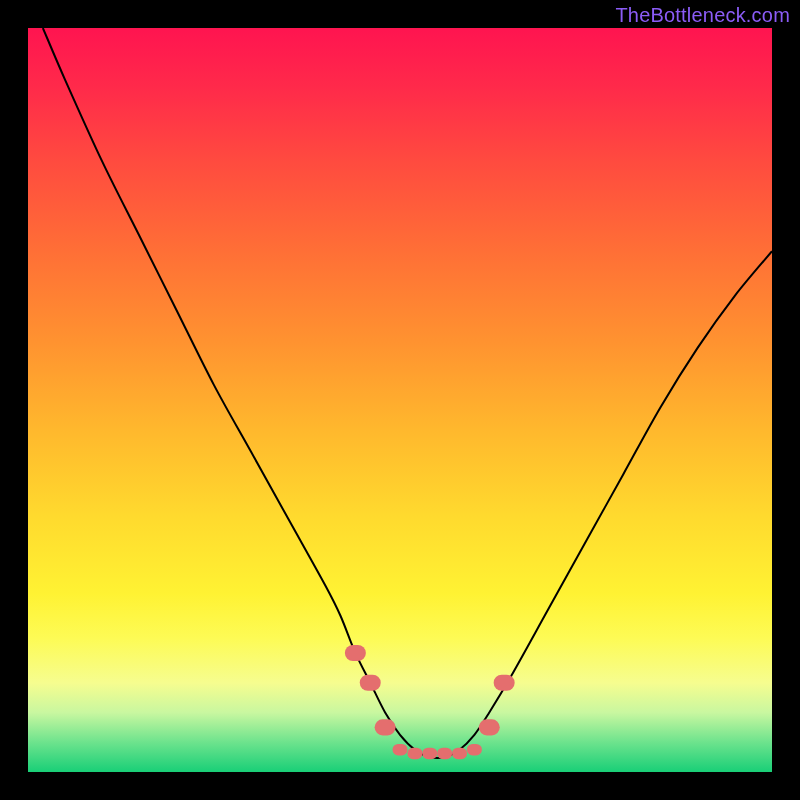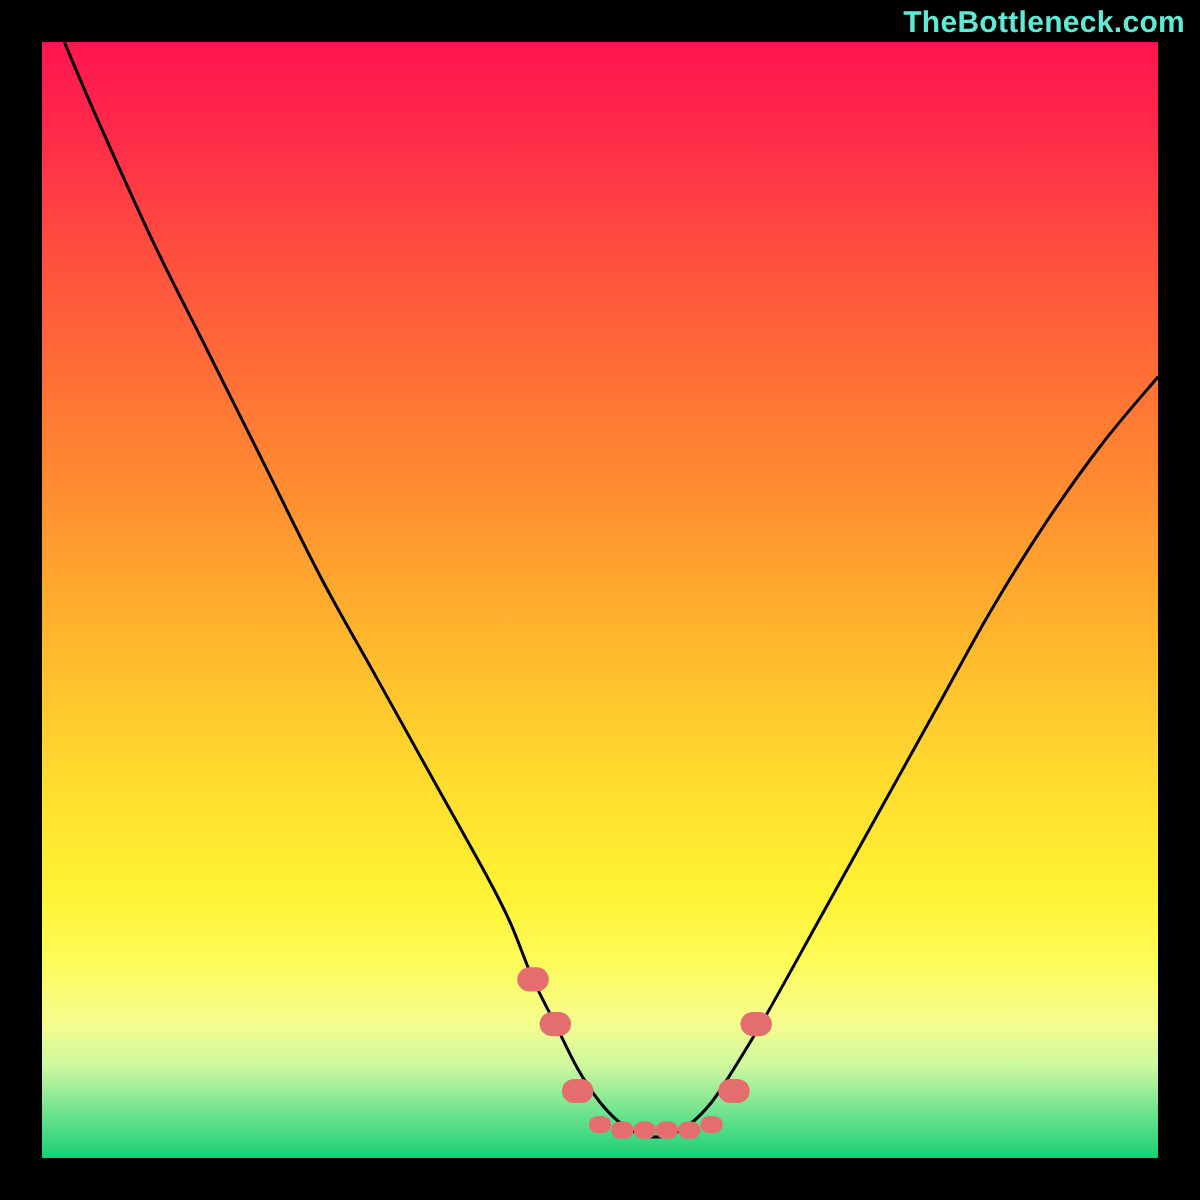--- a/index.html
+++ b/index.html
@@ -30,23 +30,23 @@
       #f6fd8f 88%,
       #c9f7a0 92%,
       #6de38d 96%,
       #19cf77 100%
     );
   }
   .watermark {
     position: absolute;
     top: 4px;
     right: 10px;
-    color: #5eead4;
+    color: #8b5cf6;
     font-size: 20px;
-    font-weight: 700;
+    font-weight: 400;
     font-family: Arial, Helvetica, sans-serif;
     letter-spacing: 0.2px;
   }
   svg.plot {
     position: absolute;
     left: 0;
     top: 0;
     width: 744px;
     height: 744px;
     display: block;

